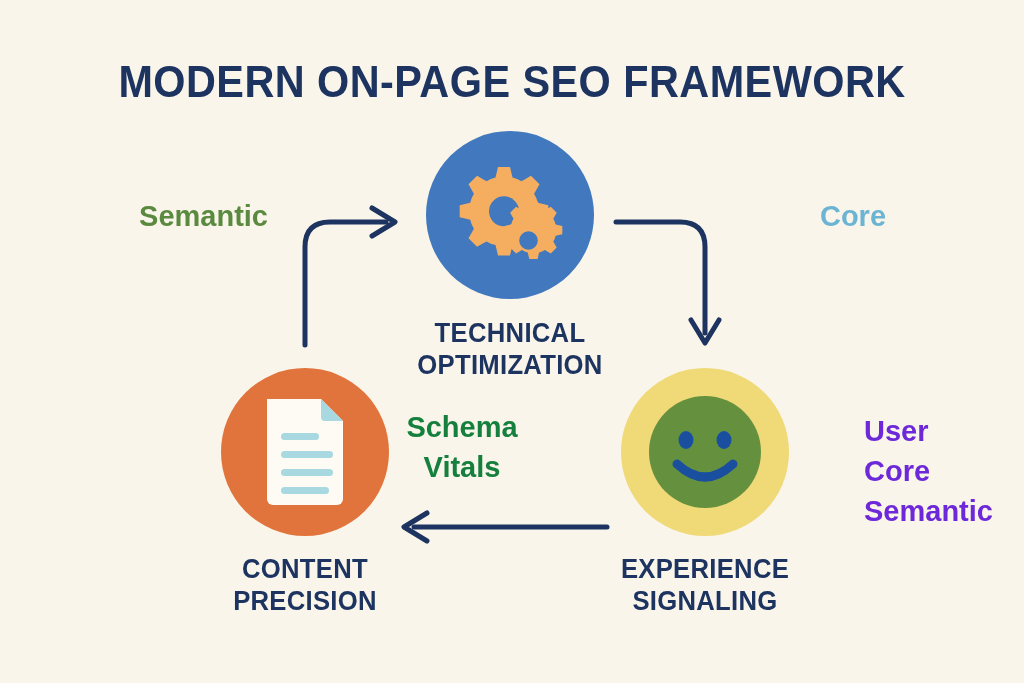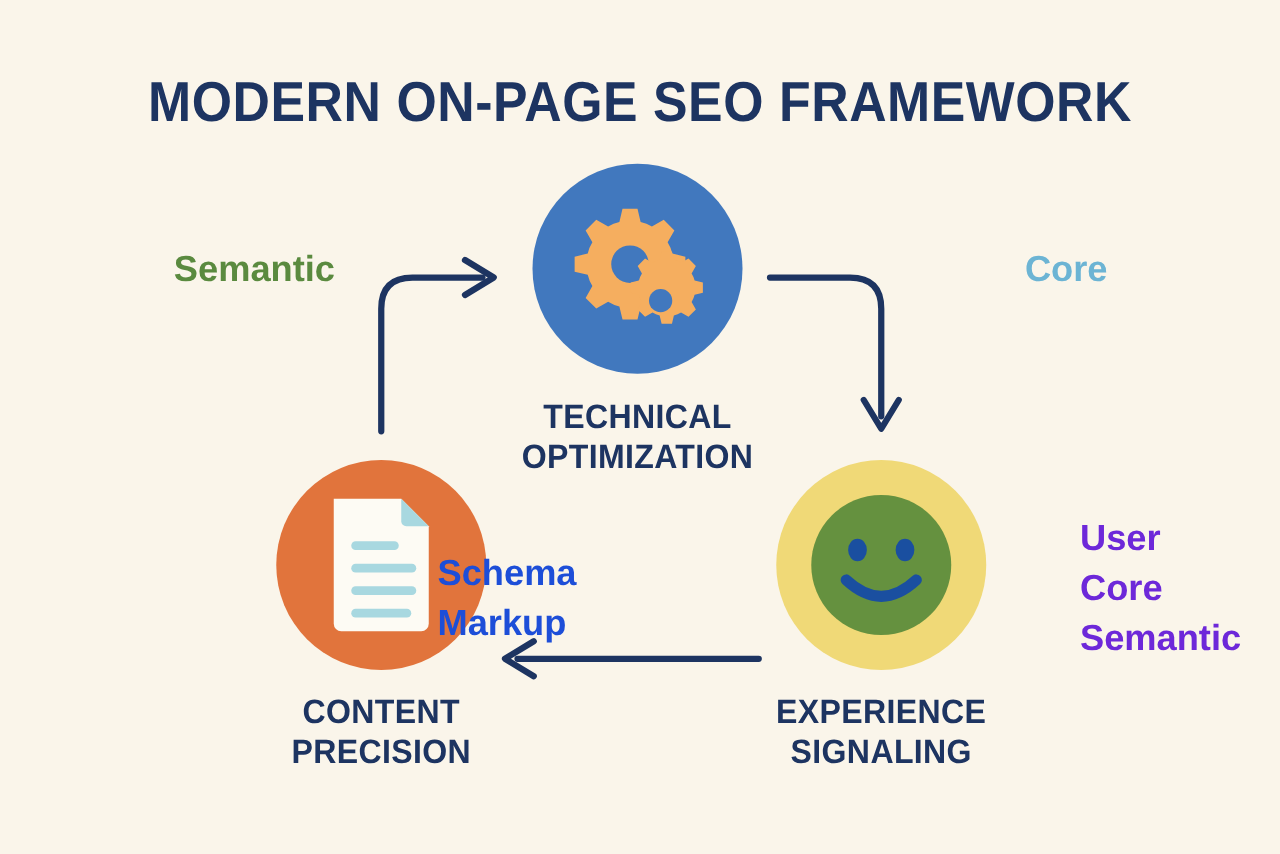--- a/index.html
+++ b/index.html
@@ -126,24 +126,24 @@
   #edge-usertrust {
     left: 820px;
     top: 411px;
     width: 190px;
     text-align: left;
     color: #6d28d9;
     margin-left: 44px;
   }
   #edge-schema {
     left: 350px;
-    top: 439px;
+    top: 407px;
     width: 224px;
-    text-align: left;
-    color: #1d4ed8;
+    text-align: center;
+    color: #15803d;
   }
 
   
   #arrows {
     position: absolute;
     left: 0;
     top: 0;
     width: 1024px;
     height: 683px;
     pointer-events: none;
@@ -252,16 +252,16 @@
   </div>
 
   <div class="edge-label" id="edge-usertrust">
     <span class="ln">User</span>
     <span class="ln">Core</span>
     <span class="ln">Semantic</span>
   </div>
 
   <div class="edge-label" id="edge-schema">
     <span class="ln">Schema</span>
-    <span class="ln">Markup</span>
+    <span class="ln">Vitals</span>
   </div>
 
 </div>
 
 </body></html>

